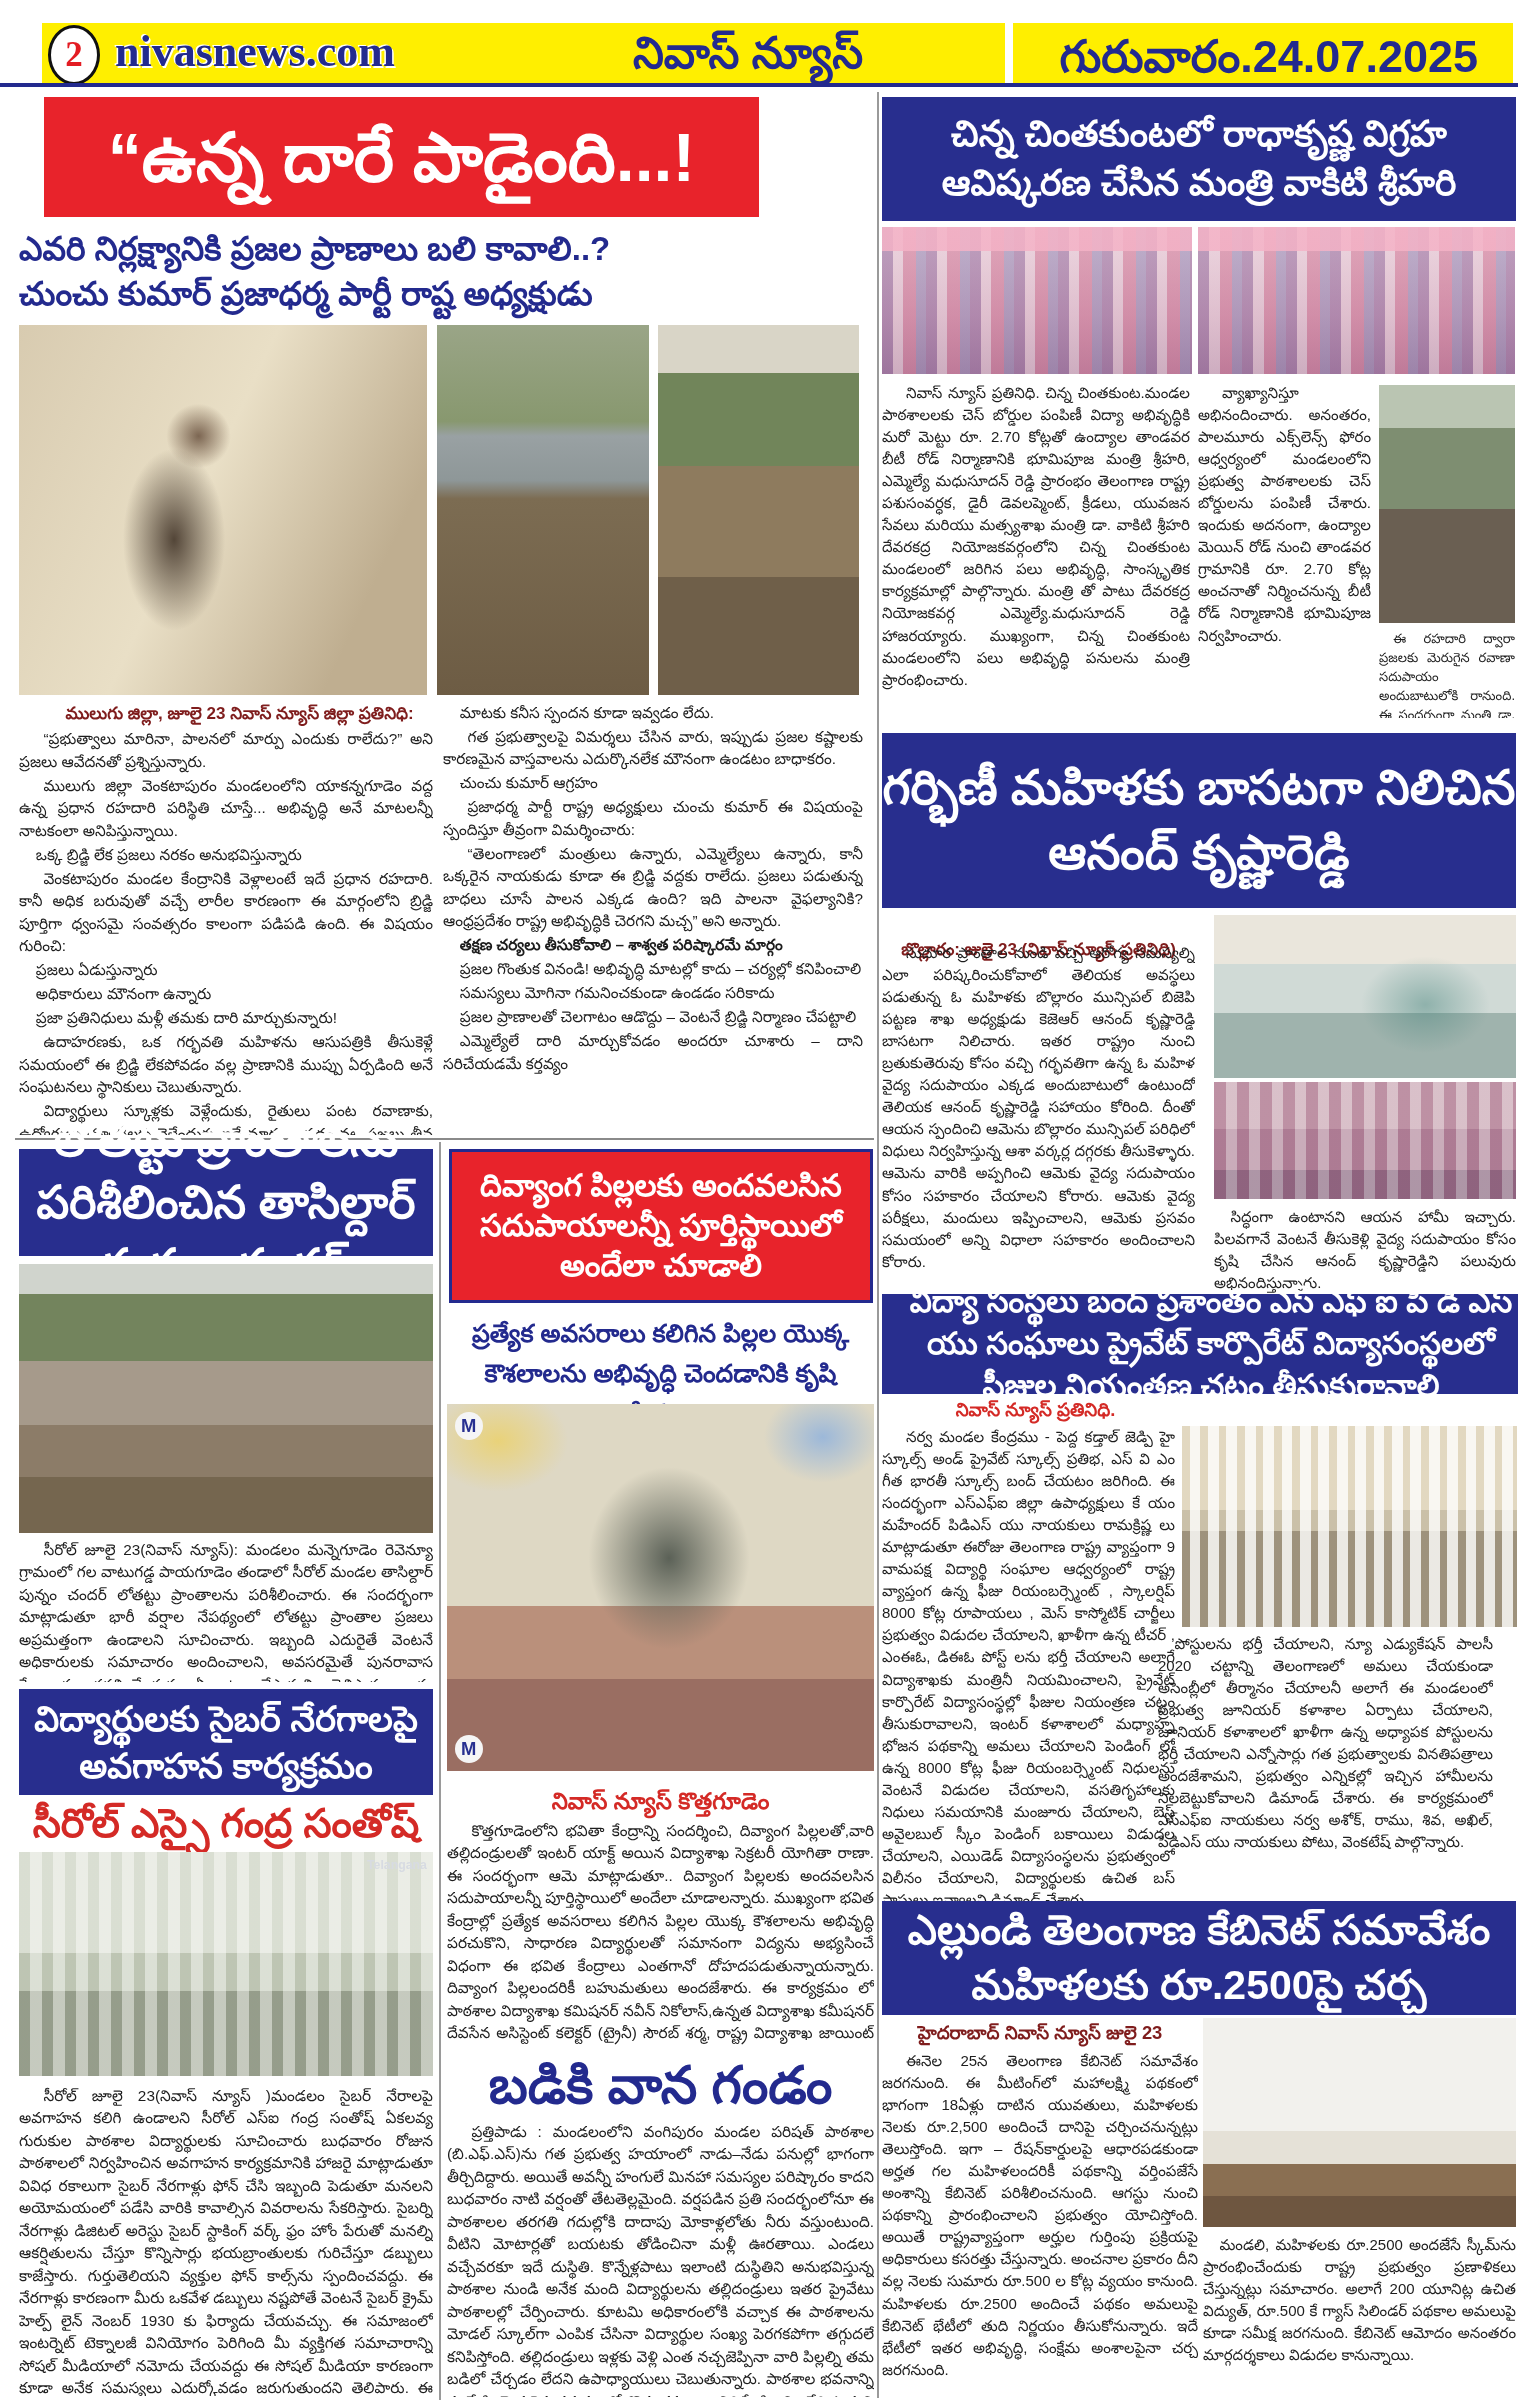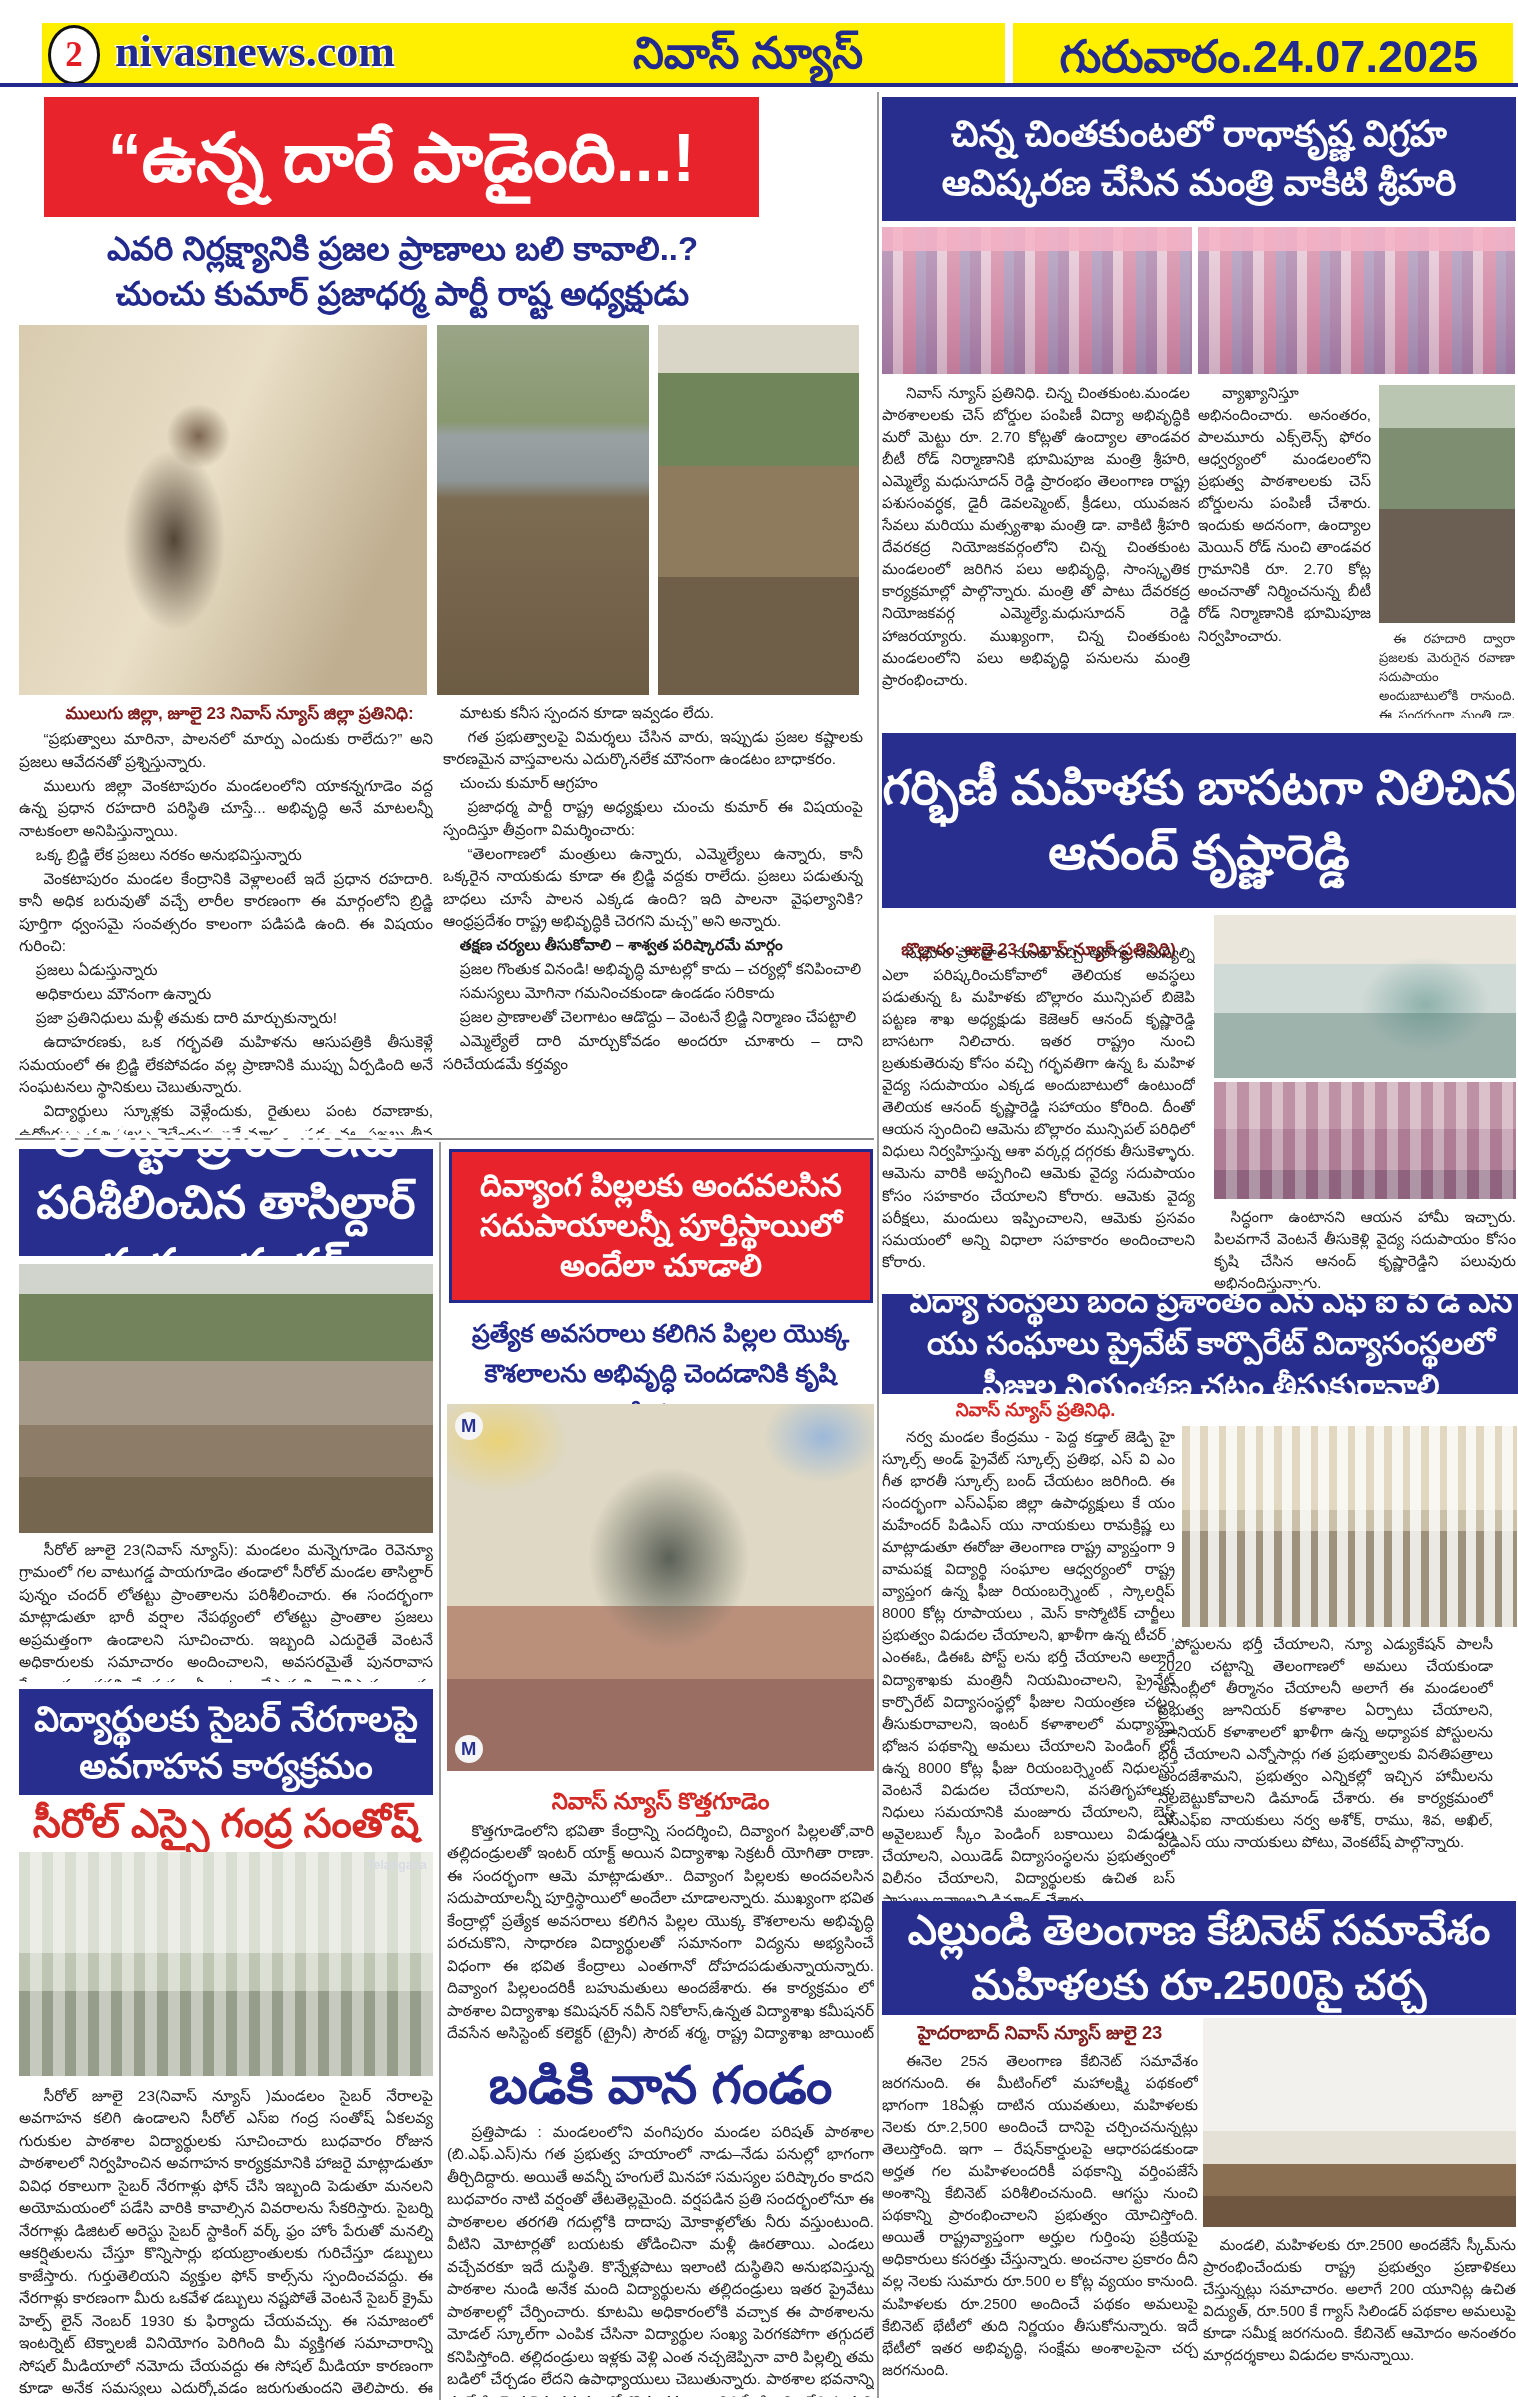--- a/index.html
+++ b/index.html
@@ -19,21 +19,21 @@
   #edition-date{position:absolute;right:35px;top:7.7px;font-weight:bold;font-size:45px;color:#232a8e;margin-left:12px;}
   #header-rule{left:0;top:83px;width:1518px;height:3.8px;background:#232a8e;}
   
   .vrule{background:#9a9a9a;width:1.5px;}
   .hrule{background:#8a8a8a;height:1.5px;}
   
   .navybox{background:#282e8e;color:#fff;font-weight:bold;text-align:center;
            display:flex;align-items:center;justify-content:center;line-height:1.35;}
   .redbox{background:#e8232b;color:#fff;font-weight:bold;text-align:center;
           display:flex;align-items:center;justify-content:center;line-height:1.3;}
-  .bluehead{color:#232a8e;font-weight:bold;text-align:center;}
+  .bluehead{color:#232a8e;font-weight:bold;}
   .redhead{color:#d42a26;font-weight:bold;}
   
   .body-col{font-size:15.3px;line-height:1.47;text-align:justify;color:#1d1d1d;}
   .body-col p{margin:0 0 1.5px 0;text-indent:1.6em;}
   .body-col p.nb{text-indent:1.1em;}
   p.boldline{font-weight:bold;}
   .dateline{font-weight:bold;color:#7f1d1d;text-align:center;font-size:17px;margin:0 0 3.1px 0;}
   
   .ph{position:absolute;}
   .ph-speaker{background:

